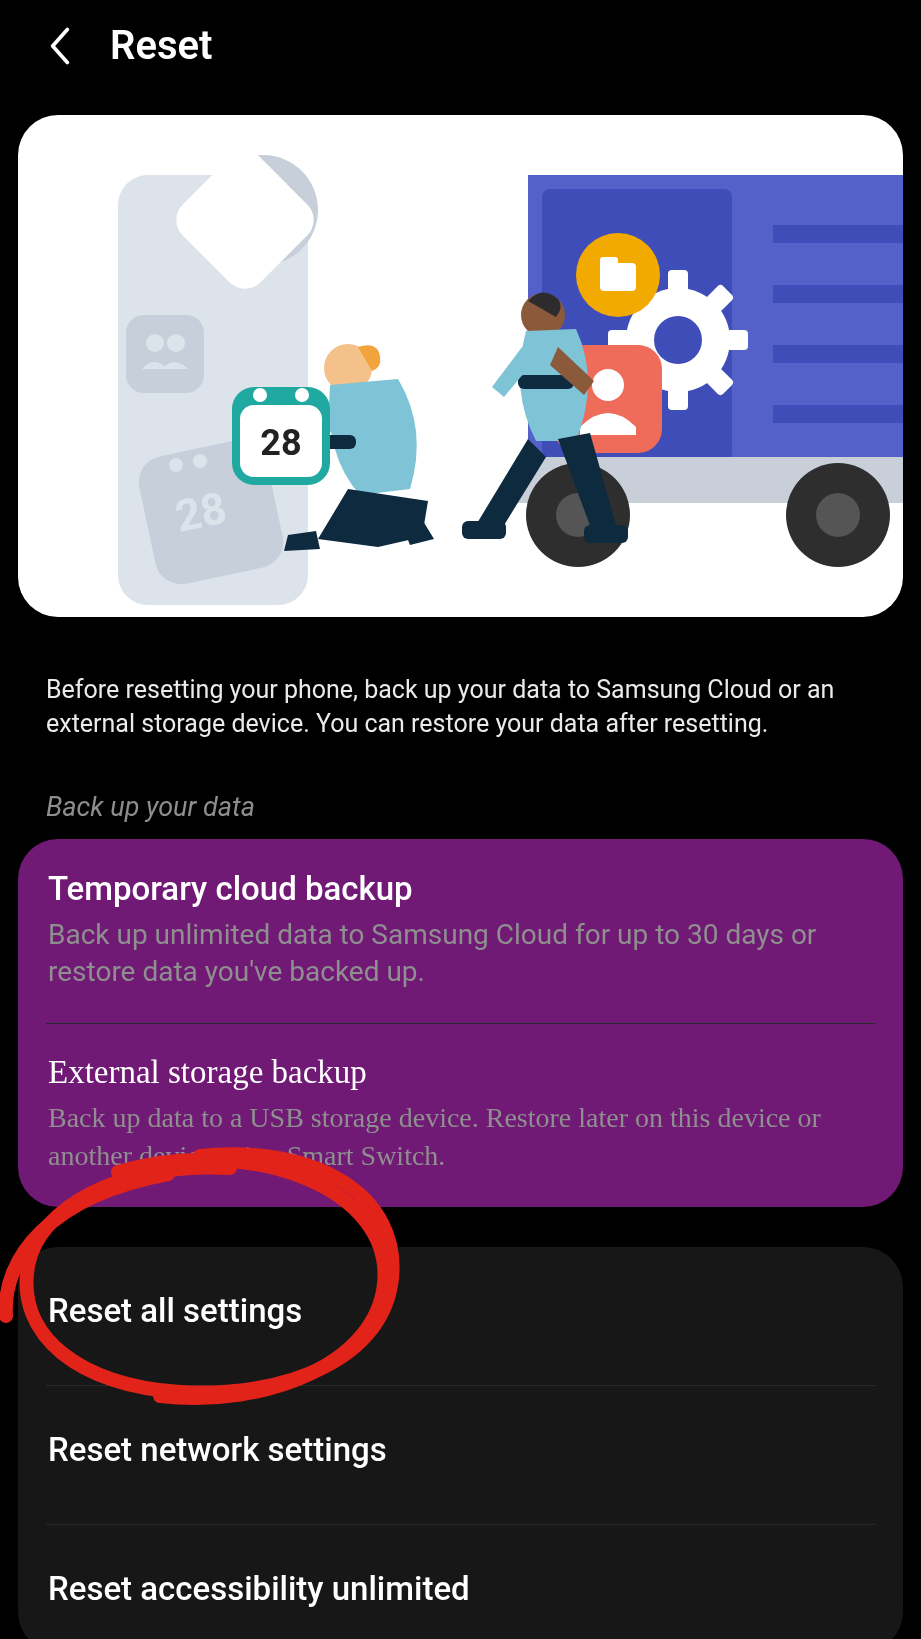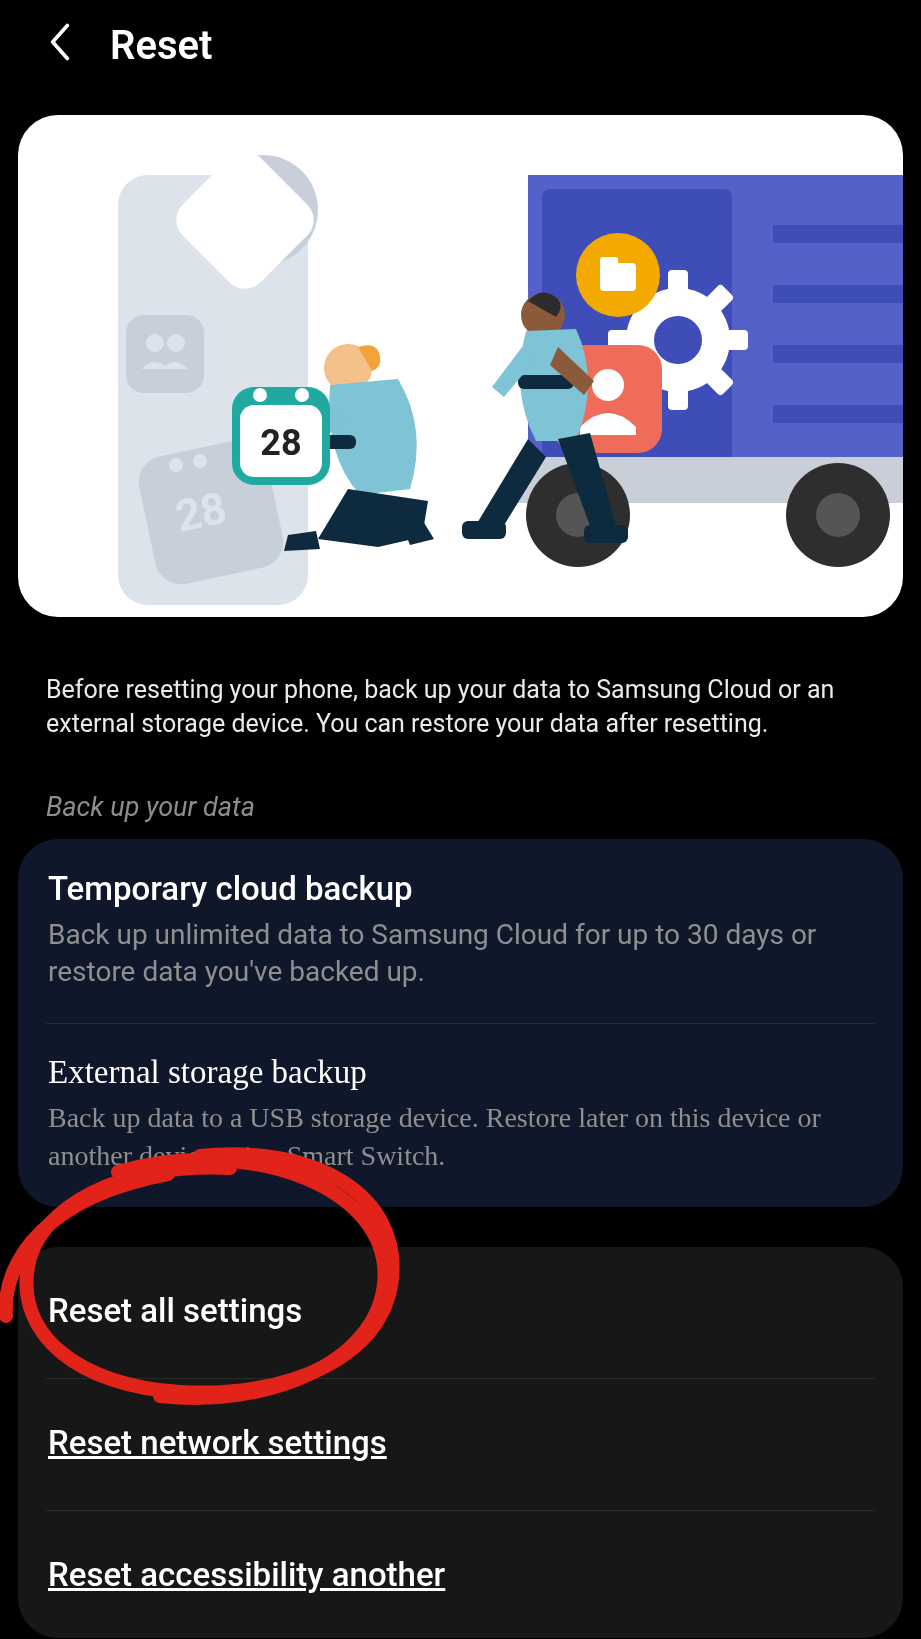--- a/index.html
+++ b/index.html
@@ -7,21 +7,21 @@
     background:#000;
     font-family:-apple-system,BlinkMacSystemFont,"Segoe UI",Roboto,Helvetica,Arial,sans-serif;
     width:921px;
     height:1639px;
     overflow:hidden;
     color:#fff;
     position:relative;
   }
   .header{
     display:flex;
-    align-items:flex-start;
+    align-items:center;
     padding:22px 20px 20px 40px;
   }
   .back-icon{
     width:40px;height:40px;display:flex;align-items:center;justify-content:center;
     margin-right:30px;
   }
   .back-icon svg{width:22px;height:38px;}
   .title{
     font-size:40px;font-weight:600;color:#fff;
   }
@@ -33,36 +33,36 @@
     position:relative;
     overflow:hidden;
   }
   .intro{
     color:#eaeaea;font-size:25px;line-height:1.35;padding:56px 46px 0 46px;
   }
   .section-label{
     color:#8d8d8d;font-size:27px;padding:50px 46px 16px 46px;font-style:italic;
   }
   .card{
-    background:#0f172a;border-radius:40px;margin:0 18px;
+    background:#701a75;border-radius:40px;margin:0 18px;
   }
   .card .row{
     padding:30px 30px 32px 30px;
   }
   .card .row + .row{border-top:1px solid #2a2a2a;margin:0 28px;padding-left:2px;padding-right:2px;}
   .card .row + .row .row-title,.card .row + .row .row-sub{padding-left:0;font-family:Liberation Serif, serif;}
   .row-title{font-size:33px;color:#fff;font-weight:500;margin-bottom:8px;}
   .row-sub{font-size:28px;color:#8f8f8f;line-height:1.35;}
   .card2{
     background:#171717;border-radius:40px;margin:40px 18px 0 18px;
   }
   .simple-row{
     padding:44px 30px;font-size:33px;color:#fff;font-weight:500;
   }
-  .simple-row + .simple-row{border-top:1px solid #2a2a2a;margin:4px 28px;padding-left:2px;padding-right:2px;text-decoration:underline;}
+  .simple-row + .simple-row{border-top:1px solid #2a2a2a;margin:11px 28px;padding-left:2px;padding-right:2px;}
   .annot{
     position:absolute;
     pointer-events:none;
     left:0;top:1138px;width:430px;
   }
 </style>
 </head>
 <body>
 
 <div class="header">
@@ -177,21 +177,21 @@
 </div>
 
 <div class="card2">
   <div class="simple-row">
     <span>Reset all settings</span>
   </div>
   <div class="simple-row">
     <span>Reset network settings</span>
   </div>
   <div class="simple-row">
-    <span>Reset accessibility another</span>
+    <span>Reset accessibility unlimited</span>
   </div>
 </div>
 
 <svg class="annot" width="430" height="280" viewBox="0 0 430 280">
   <g stroke="#e2231a" stroke-width="14" fill="none" stroke-linecap="round">
     <path d="M200 18 C 320 6 400 60 392 140 C 384 220 288 260 180 254 C 80 248 16 198 28 128 C 38 70 120 24 230 30"></path>
     <path d="M118 34 C 250 -4 394 50 384 146 C 376 224 270 270 160 258"></path>
     <path d="M6 178 C 2 120 50 58 168 36"></path>
   </g>
 </svg>

